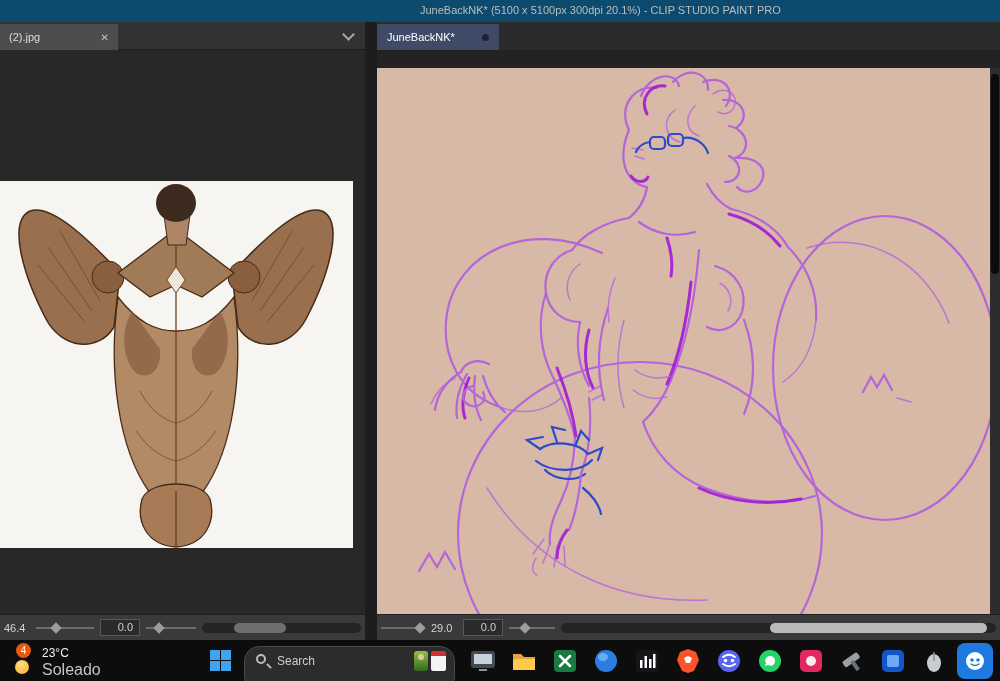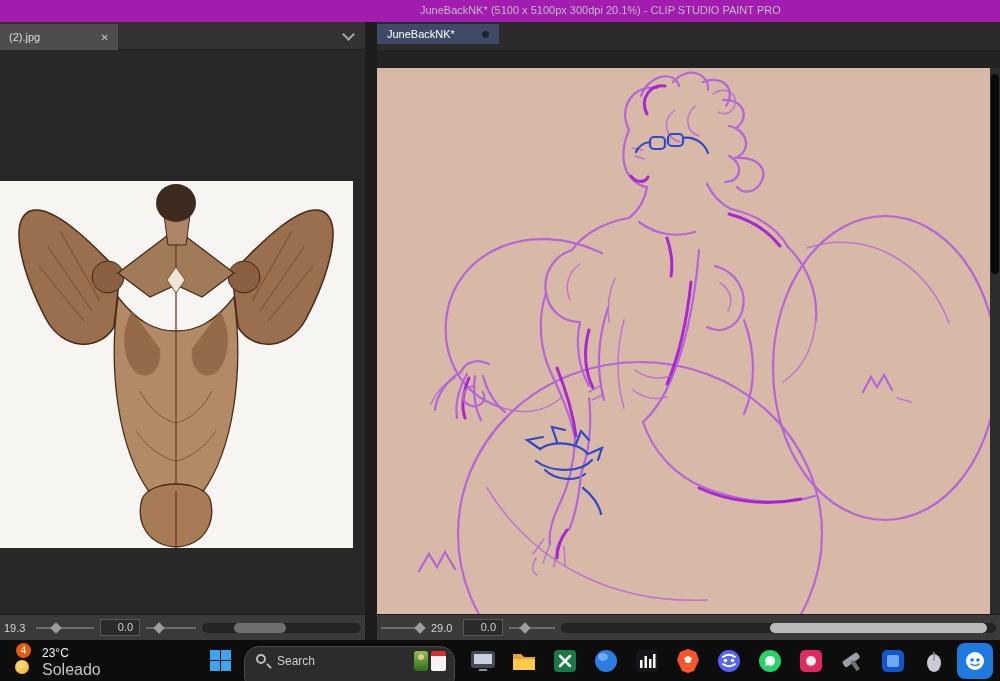--- a/index.html
+++ b/index.html
@@ -2,21 +2,21 @@
 <html style="--sk: #b465d8; --ska: #a419d6; --skb: #2f49c9;"><head>
 <meta charset="utf-8">
 <style>
   * { margin:0; padding:0; box-sizing:border-box; }
   html,body { background:#000; }
   .screen {
     position:relative; width:1000px; height:681px; overflow:hidden;
     background:#262626; font-family:"Liberation Sans", sans-serif; color:#ccc;
   }
   
-  .titlebar { position:absolute; top:0; left:0; right:0; height:22px; background:#a21caf; }
+  .titlebar { position:absolute; top:0; left:0; right:0; height:22px; background:#0c4a6e; }
   .title-text { position:absolute; left:420px; top:4px; font-size:11px; color:#bdbdbd; white-space:nowrap; }
 
   
   .left-panel { position:absolute; top:22px; left:0; width:365px; bottom:41px; background:#282828; }
   .lp-tabbar { position:absolute; top:0; left:0; right:0; height:28px; background:#323232; border-bottom:1px solid #1f1f1f; }
   .lp-tab { position:absolute; left:0; top:2px; height:26px; width:118px; background:#4d4d4d;
             display:flex; align-items:center; padding:1px 9px; font-size:11px; color:#ddd; cursor:default; }
   .lp-tab .close { margin-left:auto; font-size:10px; color:#c4c4c4; }
   .chevron { position:absolute; right:12px; top:8px; width:9px; height:9px;
              border-left:2px solid #a8a8a8; border-bottom:2px solid #a8a8a8; transform:rotate(-45deg); }
@@ -35,21 +35,21 @@
   .scrolltrack { position:relative; flex:1; height:10px; background:#242424; border-radius:5px; }
   .scrollthumb { position:absolute; top:0; height:10px; border-radius:5px; background:#6e6e6e; }
   .scrollthumb.light { background:#b9b9b9; }
 
   
   .divider { position:absolute; top:22px; left:365px; width:12px; bottom:41px; background:#1d1d1d; }
 
   
   .right-panel { position:absolute; top:22px; left:377px; right:0; bottom:41px; background:#232323; }
   .rp-tabbar { position:absolute; top:0; left:0; right:0; height:28px; background:#2b2b2b; }
-  .rp-tab { position:absolute; left:0; top:2px; height:20px; width:122px; background:#3e4a66;
+  .rp-tab { position:absolute; left:0; top:2px; height:26px; width:122px; background:#3e4a66;
             display:flex; align-items:center; padding:0 10px; font-size:11px; color:#fff; }
   .rp-tab .dot { margin-left:auto; width:7px; height:7px; border-radius:50%; background:#1d2430; }
   .canvas-area { position:absolute; left:0; top:46px; right:10px; bottom:26px; background:#d8b9a7; overflow:hidden; }
   .canvas-area svg { display:block; }
   .vscroll { position:absolute; right:0; top:46px; bottom:26px; width:10px; background:#2d2d2d; }
   .vthumb { position:absolute; left:1px; right:1px; top:6px; height:200px; background:#0b0b0b; border-radius:4px; }
 
   
   .sk  { fill:none; stroke:var(--sk,#b465d8); stroke-width:2.2; stroke-linecap:round; }
   .skt { stroke-width:1.5; opacity:.8; }
@@ -138,21 +138,21 @@
 
         <path d="M164,34 L168,64 L186,64 L190,34 Z" fill="#ad8465" stroke="#42291a"></path>
         <ellipse cx="176" cy="22" rx="20" ry="19" fill="#3d2b1f"></ellipse>
 
         <path d="M142,318 C150,298 202,298 210,318 C216,340 206,364 176,366 C146,364 136,340 142,318 Z" fill="#a87b57" stroke="#472c18" stroke-width="1.3"></path>
         <path d="M176,310 L176,366" stroke="#472c18" stroke-width="1"></path>
       </svg>
     </div>
 
     <div class="statusbar">
-      <span class="status-val">19.3</span>
+      <span class="status-val">46.4</span>
       <div class="slider" style="width:58px">
         <span class="knob" style="left:28%"></span>
       </div>
       <div class="val-box">0.0</div>
       <div class="slider" style="width:50px">
         <span class="knob" style="left:18%"></span>
       </div>
       <div class="scrolltrack">
         <span class="scrollthumb" style="left:20%;width:33%"></span>
       </div>

